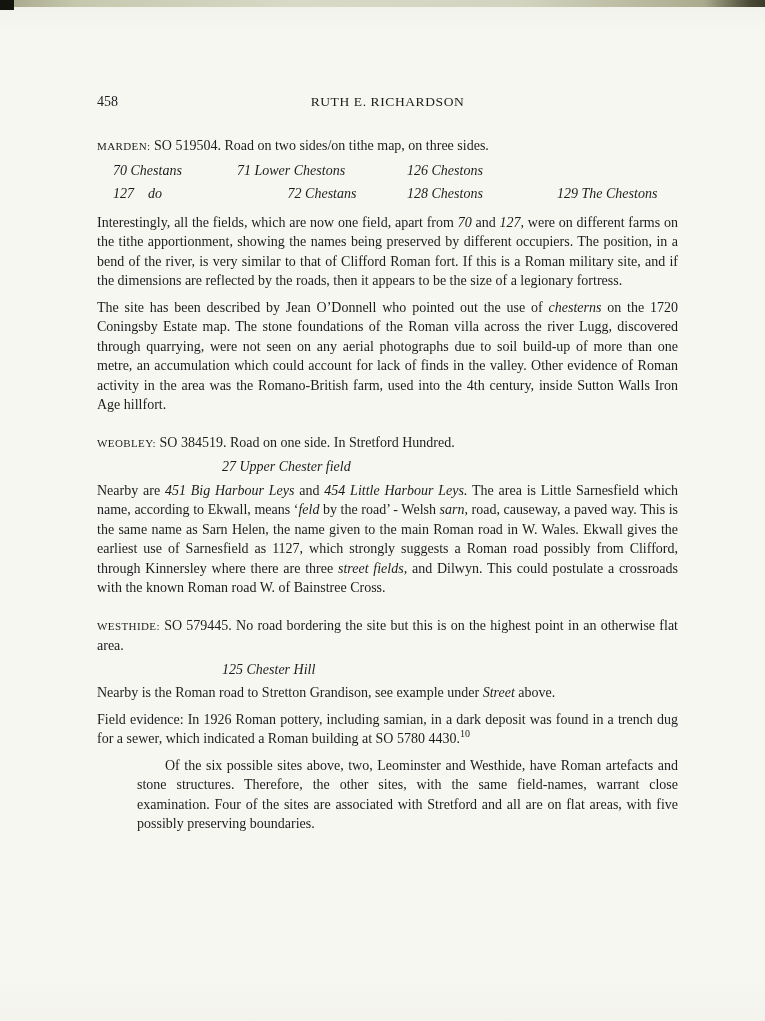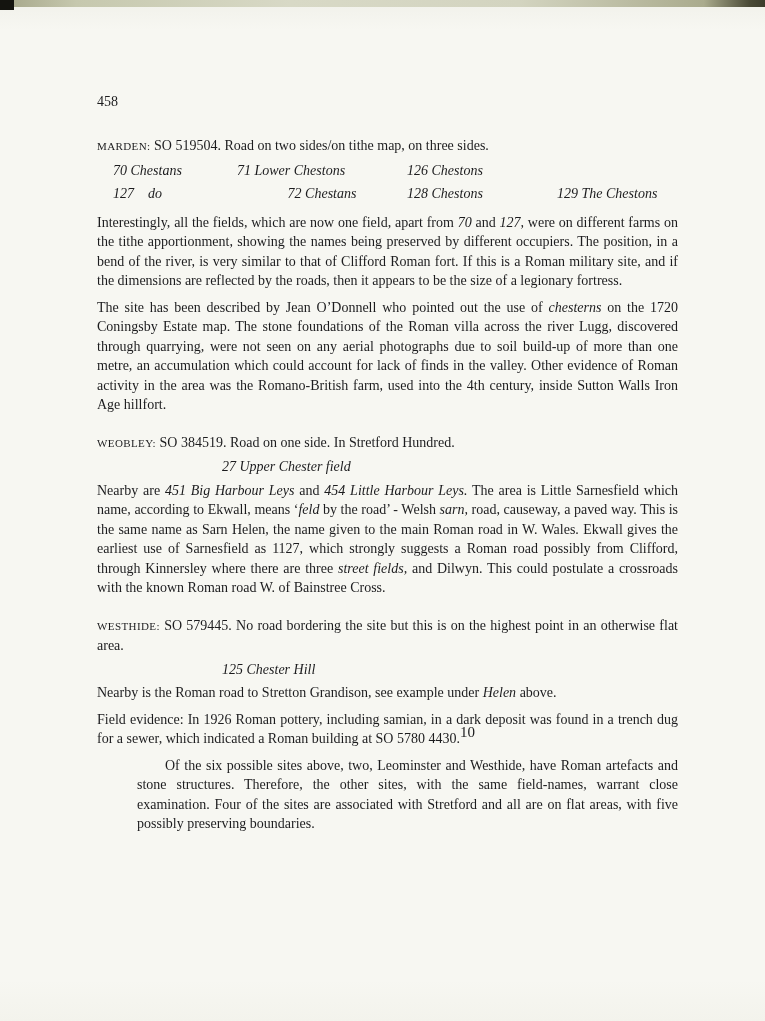--- a/index.html
+++ b/index.html
@@ -66,21 +66,21 @@
   .site-heading {
     margin: 18px 0 4px 0;
     text-align: justify;
   }
   .smallcaps {
     font-size: 11px;
     letter-spacing: 0.4px;
   }
   .it { font-style: italic; }
   sup {
-    font-size: 15px;
+    font-size: 10px;
     line-height: 0;
   }
   .field-grid {
     margin: 0 0 6px 16px;
   }
   .field-row {
     display: flex;
     height: 23px;
     align-items: baseline;
     font-style: italic;
@@ -97,20 +97,21 @@
 </style>
 </head>
 <body>
 
 <div class="page">
   <div class="scan-strip"></div>
   <div class="scan-corner"></div>
 
   <div class="page-header">
     <span class="pagenum">458</span>
+    <span class="running">RUTH E. RICHARDSON</span>
     <span class="pagenum"></span>
   </div>
 
   <div class="text-blocks">
       <p class="site-heading"><span class="smallcaps">MARDEN:</span> <span>SO 519504. Road on two sides/on tithe map, on three sides.</span></p>
       <div class="field-grid">
         <div class="field-row">
           <span class="field-cell" style="width: 124px;">70 Chestans</span>
           <span class="field-cell" style="width: 170px;">71 Lower Chestons</span>
           <span class="field-cell" style="width: 150px;">126 Chestons</span>
@@ -123,17 +124,17 @@
           <span class="field-cell">129 The Chestons</span>
         </div>
       </div>
       <p class="para"><span>Interestingly, all the fields, which are now one field, apart from </span><span class="it">70</span><span> and </span><span class="it">127,</span><span> were on different farms on the tithe apportionment, showing the names being preserved by different occupiers. The position, in a bend of the river, is very similar to that of Clifford Roman fort. If this is a Roman military site, and if the dimensions are reflected by the roads, then it appears to be the size of a legionary fortress.</span></p>
       <p class="para"><span>The site has been described by Jean O’Donnell who pointed out the use of </span><span class="it">chesterns</span><span> on the 1720 Coningsby Estate map. The stone foundations of the Roman villa across the river Lugg, discovered through quarrying, were not seen on any aerial photographs due to soil build-up of more than one metre, an accumulation which could account for lack of finds in the valley. Other evidence of Roman activity in the area was the Romano-British farm, used into the 4th century, inside Sutton Walls Iron Age hillfort.</span></p>
       <p class="site-heading"><span class="smallcaps">WEOBLEY:</span> <span>SO 384519. Road on one side. In Stretford Hundred.</span></p>
       <p class="field-line">27 Upper Chester field</p>
       <p class="para"><span>Nearby are </span><span class="it">451 Big Harbour Leys</span><span> and </span><span class="it">454 Little Harbour Leys.</span><span> The area is Little Sarnesfield which name, according to Ekwall, means ‘</span><span class="it">feld</span><span> by the road’ - Welsh </span><span class="it">sarn,</span><span> road, causeway, a paved way. This is the same name as Sarn Helen, the name given to the main Roman road in W. Wales. Ekwall gives the earliest use of Sarnesfield as 1127, which strongly suggests a Roman road possibly from Clifford, through Kinnersley where there are three </span><span class="it">street fields,</span><span> and Dilwyn. This could postulate a crossroads with the known Roman road W. of Bainstree Cross.</span></p>
       <p class="site-heading"><span class="smallcaps">WESTHIDE:</span> <span>SO 579445. No road bordering the site but this is on the highest point in an otherwise flat area.</span></p>
       <p class="field-line">125 Chester Hill</p>
-      <p class="para"><span>Nearby is the Roman road to Stretton Grandison, see example under </span><span class="it">Helen</span><span> above.</span></p>
+      <p class="para"><span>Nearby is the Roman road to Stretton Grandison, see example under </span><span class="it">Street</span><span> above.</span></p>
       <p class="para"><span>Field evidence: In 1926 Roman pottery, including samian, in a dark deposit was found in a trench dug for a sewer, which indicated a Roman building at SO 5780 4430.</span><sup>10</sup></p>
       <p class="para first-indent"><span>Of the six possible sites above, two, Leominster and Westhide, have Roman artefacts and stone structures. Therefore, the other sites, with the same field-names, warrant close examination. Four of the sites are associated with Stretford and all are on flat areas, with five possibly preserving boundaries.</span></p>
     </div>
 </div>
 
 </body></html>

